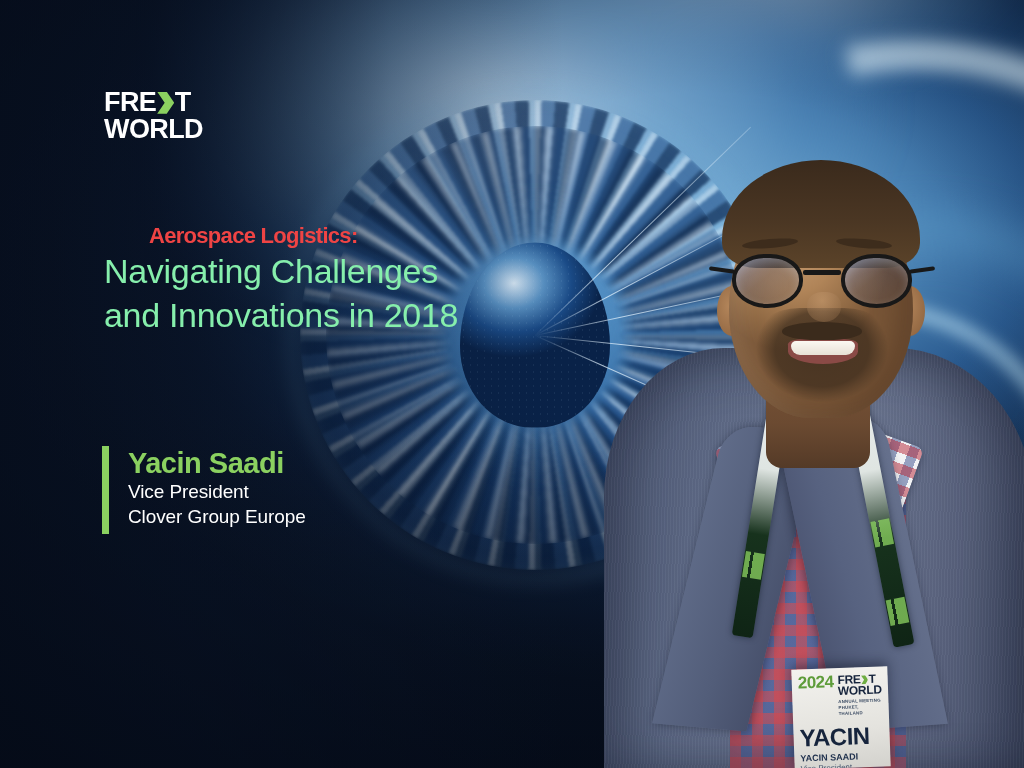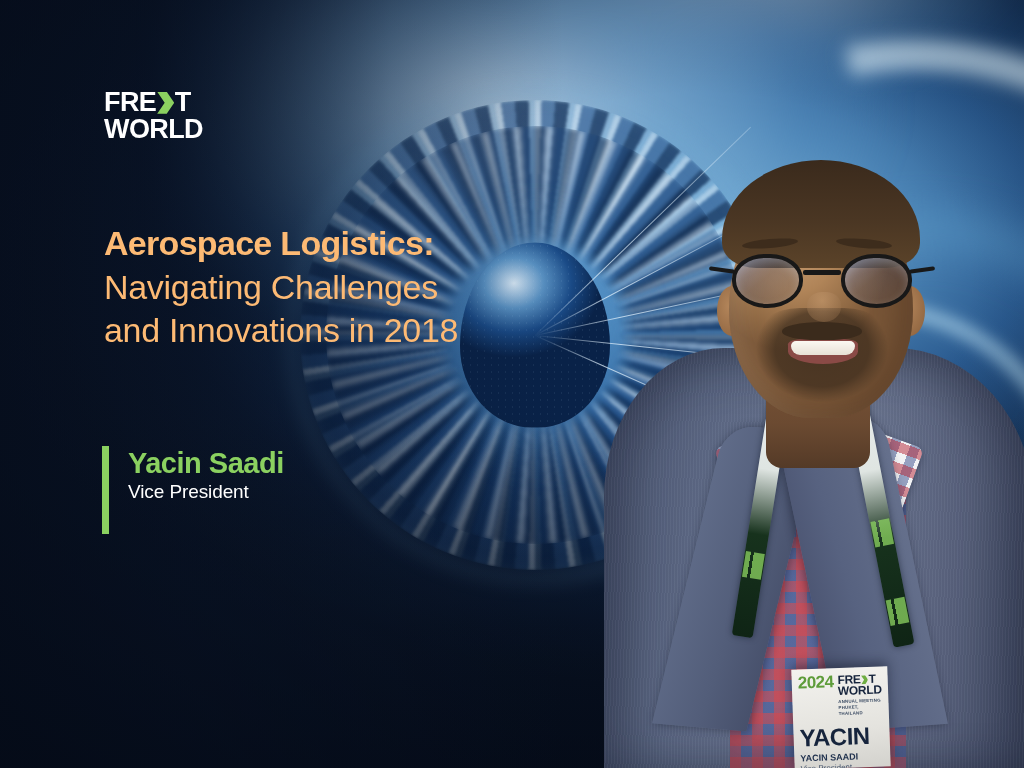--- a/index.html
+++ b/index.html
@@ -301,25 +301,26 @@
   }
   .logo-l2 { margin-top:2px; }
   .logo-chev {
     display:inline-block; width:17px; height:22px; margin:0 .5px 0 1px;
     background:#8bd160;
     clip-path:polygon(0 0, 56% 0, 100% 50%, 56% 100%, 0 100%, 44% 50%);
   }
 
   .headline { position:absolute; left:104px; top:222px; }
   .hl-1 {
-    color:#fdba74; font-size:34px; font-weight:800; letter-spacing:-.7px;
+    color:#ef4444; font-size:22px; font-weight:800; letter-spacing:-.7px;
     line-height:1.28;
+    margin-left:45px;
   }
   .hl-2, .hl-3 {
-    color:#fdba74; font-size:34px; font-weight:400; letter-spacing:-.3px;
+    color:#86efac; font-size:34px; font-weight:400; letter-spacing:-.3px;
     line-height:1.28;
   }
 
   .speaker { position:absolute; left:102px; top:446px; display:flex; gap:19px; }
   .accent-bar { width:7px; height:88px; background:#8bd160; flex:none; }
   .sp-name {
     color:#8bd160; font-size:29px; font-weight:800; letter-spacing:-.5px;
     line-height:1.18;
   }
   .sp-role, .sp-org {
@@ -430,16 +431,17 @@
     <div class="hl-1">Aerospace Logistics:</div>
     <div class="hl-2">Navigating Challenges</div>
     <div class="hl-3">and Innovations in 2018</div>
   </div>
 
   <div class="speaker">
     <div class="accent-bar"></div>
     <div>
       <div class="sp-name">Yacin Saadi</div>
       <div class="sp-role">Vice President</div>
+      <div class="sp-org">Clover Group Europe</div>
     </div>
   </div>
 
 </div>
 
 </body></html>

